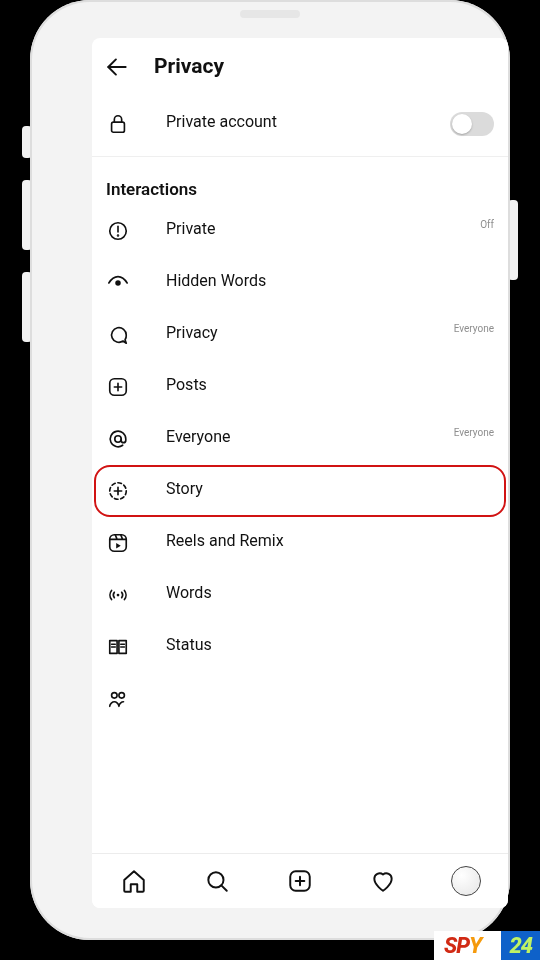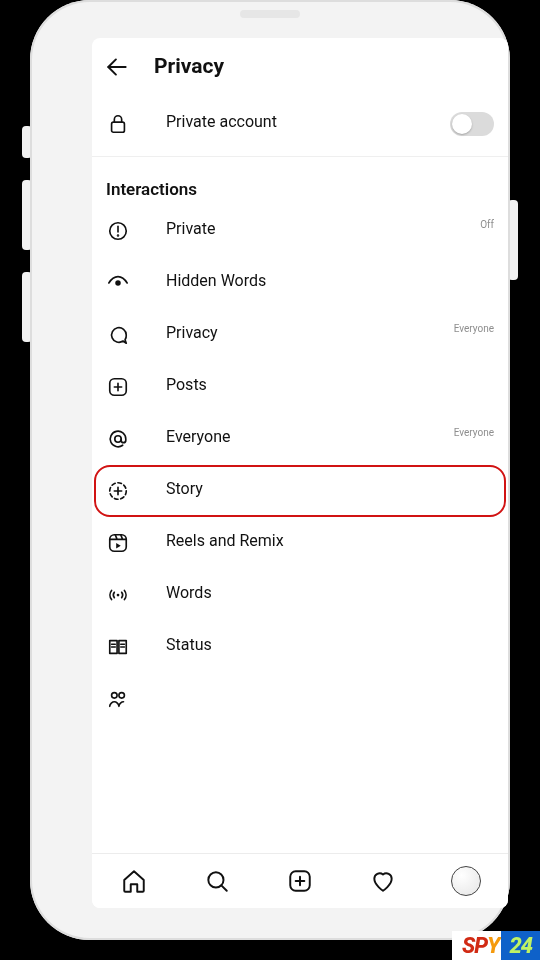--- a/index.html
+++ b/index.html
@@ -20,21 +20,21 @@
   .row .label{font-size:16px;color:#111;flex:1;}
   .row .status{font-size:10px;color:#8e8e8e;}
   .divider{height:1px;background:#efefef;margin-top:6px;}
   .toggle{width:44px;height:24px;border-radius:14px;background:#dbdbdb;position:relative;}
   .toggle .knob{position:absolute;left:2px;top:2px;width:20px;height:20px;border-radius:50%;background:#fff;box-shadow:0 1px 2px rgba(0,0,0,.25);}
   .highlighted{border:2.5px solid #d11313;border-radius:16px;margin:0 2px;padding:12px 10px;}
   .bottom-nav{position:absolute;left:0;right:0;bottom:0;height:54px;border-top:1px solid #ececec;background:#fff;display:flex;justify-content:space-around;align-items:center;}
   .nav-btn{width:30px;height:30px;display:flex;align-items:center;justify-content:center;color:#111;}
   .avatar-circle{width:28px;height:28px;border-radius:50%;background:radial-gradient(circle at 35% 30%,#fff,#e5e5e5);border:1.5px solid #444;}
   .watermark{position:absolute;right:0;bottom:0;display:flex;align-items:stretch;font-weight:800;font-style:italic;font-size:22px;letter-spacing:-1px;}
-  .wm-spy{background:#fff;color:#d12a14;padding:2px 2px 2px 10px;}
+  .wm-spy{background:#fff;color:#d12a14;padding:2px 20px 2px 10px;}
   .wm-spy .y{color:#f59a0c;}
   .wm-24{background:#0e61c9;color:#bef264;padding:2px 8px;}
   svg{stroke:#111;stroke-width:1.8;fill:none;stroke-linecap:round;stroke-linejoin:round;}
 </style>
 </head>
 <body>
 
 <div class="side-btn sb1"></div>
 <div class="side-btn sb2"></div>
 <div class="side-btn sb3"></div>

